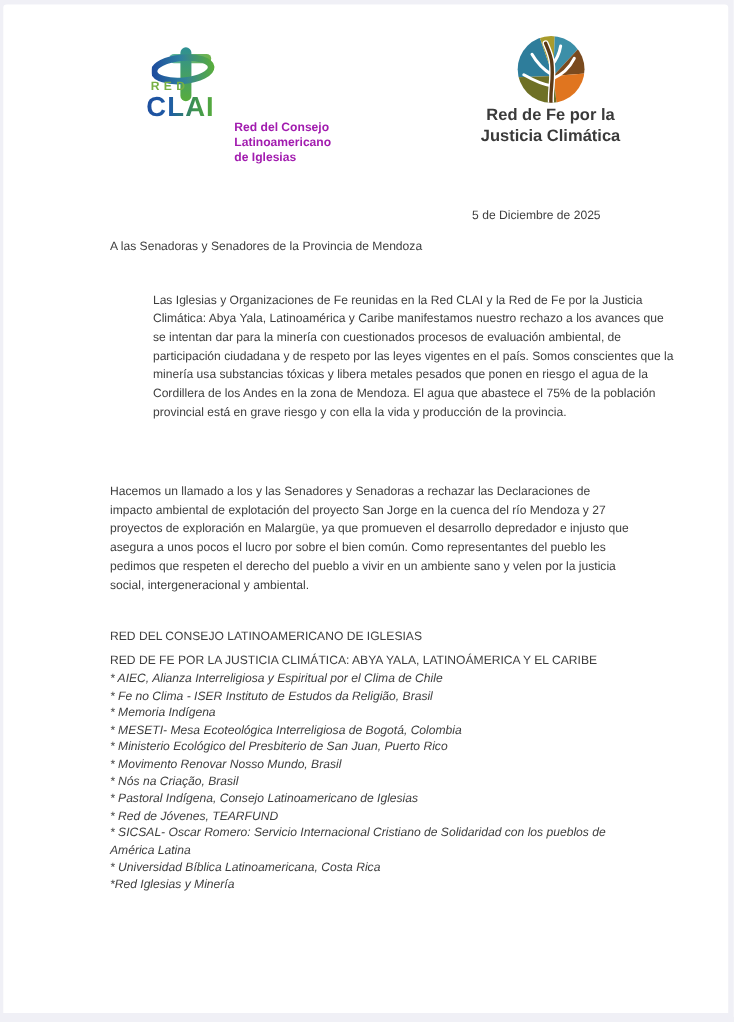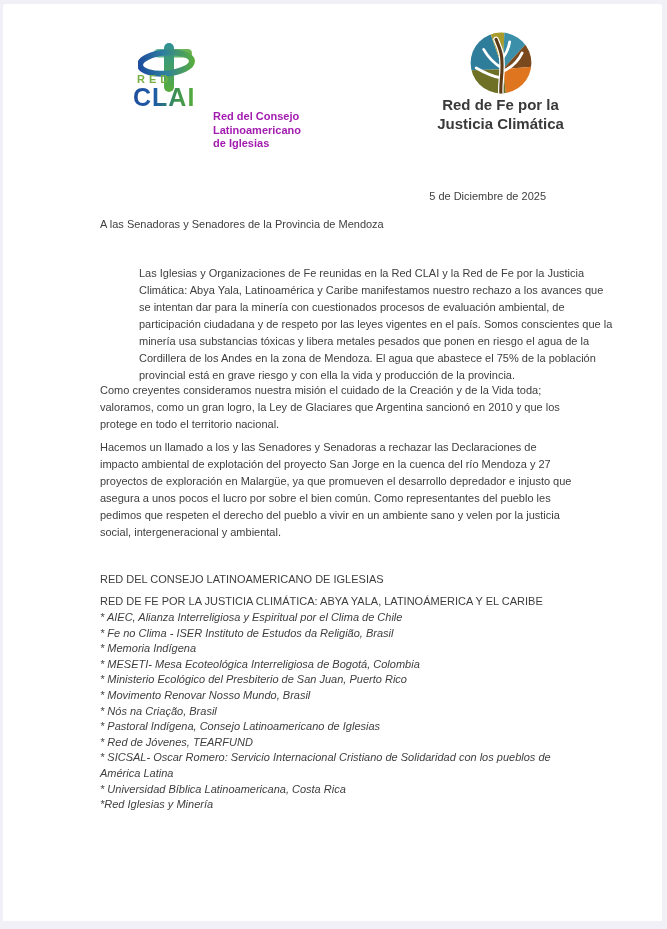--- a/index.html
+++ b/index.html
@@ -118,21 +118,20 @@
         <div>Justicia Climática</div>
       </div>
     </div>
 
   </div>
 
   <div class="txt date">5 de Diciembre de 2025</div>
   <div class="txt recipient">A las Senadoras y Senadores de la Provincia de Mendoza</div>
 
   <p class="txt para p1">Las Iglesias y Organizaciones de Fe reunidas en la Red CLAI y la Red de Fe por la Justicia Climática: Abya Yala, Latinoamérica y Caribe manifestamos nuestro rechazo a los avances que se intentan dar para la minería con cuestionados procesos de evaluación ambiental, de participación ciudadana y de respeto por las leyes vigentes en el país. Somos conscientes que la minería usa substancias tóxicas y libera metales pesados que ponen en riesgo el agua de la Cordillera de los Andes en la zona de Mendoza. El agua que abastece el 75% de la población provincial está en grave riesgo y con ella la vida y producción de la provincia.</p>
-  <p class="txt para p2">Como creyentes consideramos nuestra misión el cuidado de la Creación y de la Vida toda; valoramos, como un gran logro, la Ley de Glaciares que Argentina sancionó en 2010 y que los protege en todo el territorio nacional.</p>
   <p class="txt para p3">Hacemos un llamado a los y las Senadores y Senadoras a rechazar las Declaraciones de impacto ambiental de explotación del proyecto San Jorge en la cuenca del río Mendoza y 27 proyectos de exploración en Malargüe, ya que promueven el desarrollo depredador e injusto que asegura a unos pocos el lucro por sobre el bien común. Como representantes del pueblo les pedimos que respeten el derecho del pueblo a vivir en un ambiente sano y velen por la justicia social, intergeneracional y ambiental.</p>
 
   <div class="txt org org1">RED DEL CONSEJO LATINOAMERICANO DE IGLESIAS</div>
   <div class="txt org org2">RED DE FE POR LA JUSTICIA CLIMÁTICA: ABYA YALA, LATINOÁMERICA Y EL CARIBE</div>
 
   <div class="txt signatories">
     <div class="sig">* AIEC, Alianza Interreligiosa y Espiritual por el Clima de Chile</div>
     <div class="sig">* Fe no Clima - ISER Instituto de Estudos da Religião, Brasil</div>
     <div class="sig">* Memoria Indígena</div>
     <div class="sig">* MESETI- Mesa Ecoteológica Interreligiosa de Bogotá, Colombia</div>

